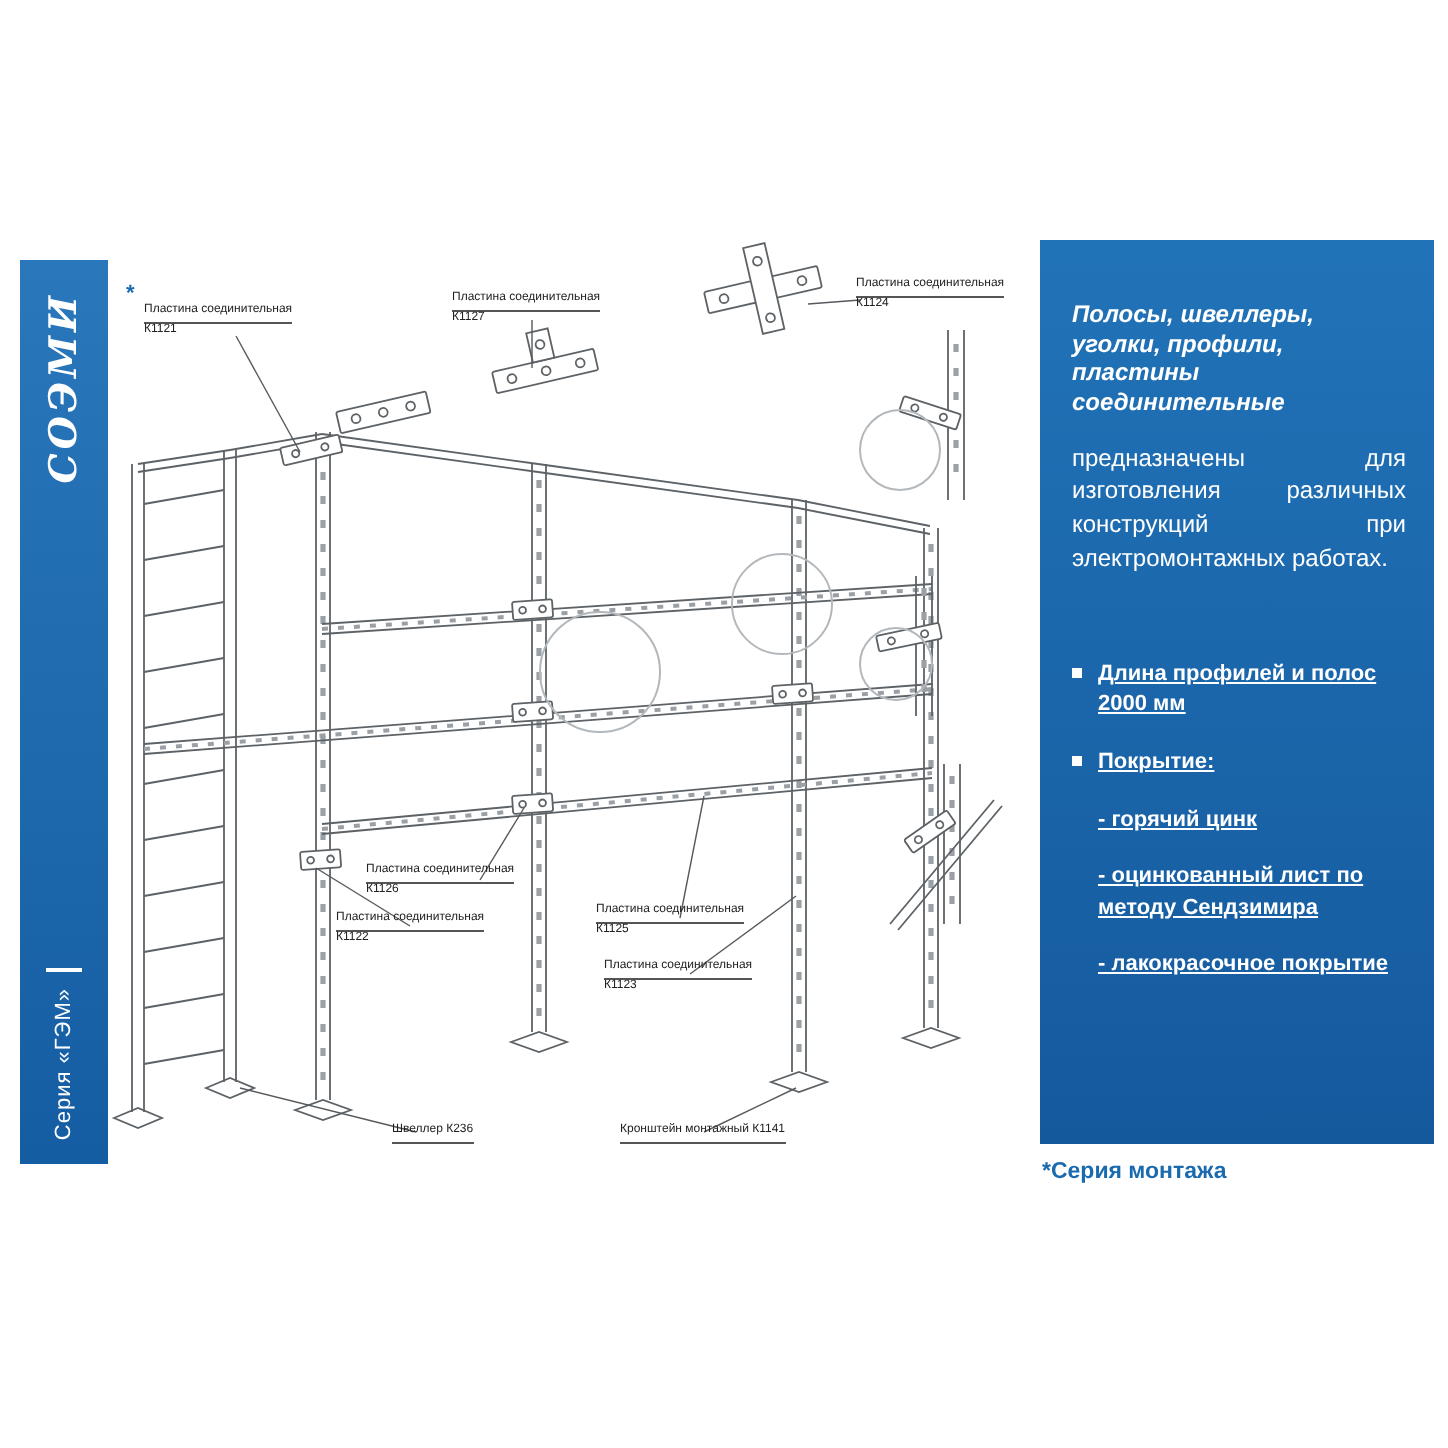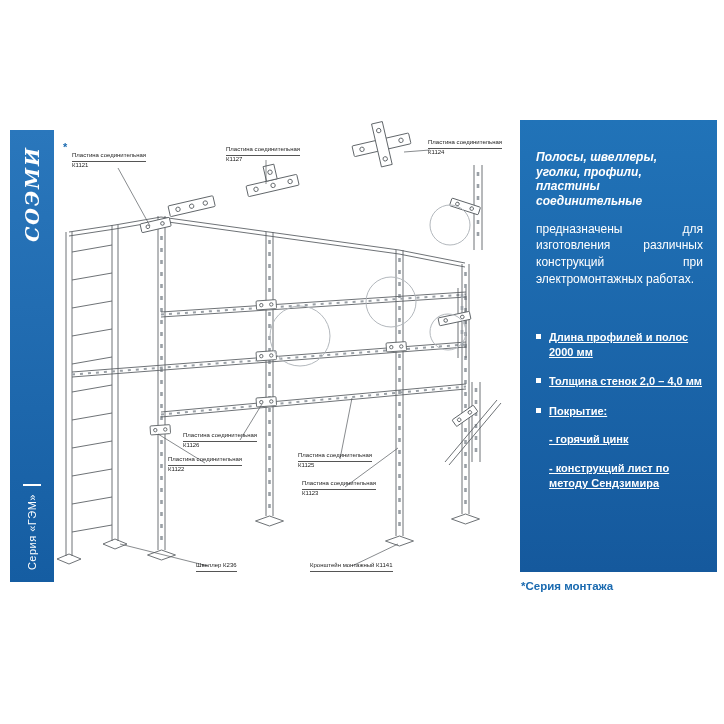--- a/index.html
+++ b/index.html
@@ -296,28 +296,25 @@
   <section class="panel">
     <h1>Полосы, швеллеры, уголки, профили, пластины соединительные</h1>
     <p>предназначены для изготовления различных конструкций при электромонтажных работах.</p>
     <ul>
       <li>
         <span class="bullet"></span>
         <span>Длина профилей и полос 2000 мм</span>
       </li>
       <li>
         <span class="bullet"></span>
-        <span>Толщина стенок 2,0 – 4,0 мм</span>
-      </li>
-      <li>
-        <span class="bullet"></span>
         <div>
           <span>Покрытие:</span>
           <div class="sub">- горячий цинк</div>
-          <div class="sub">- конструкций лист по методу Сендзимира</div>
+          <div class="sub">- оцинкованный лист по методу Сендзимира</div>
+          <div class="sub">- лакокрасочное покрытие</div>
         </div>
       </li>
     </ul>
   </section>
 
   <div class="footnote">*Серия монтажа</div>
 
 </div>
 
 </body></html>

